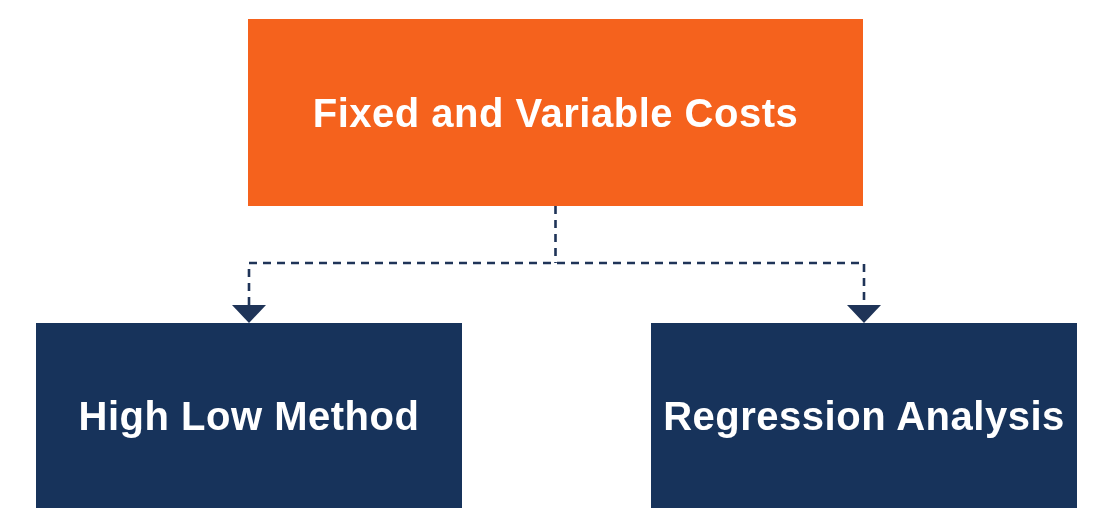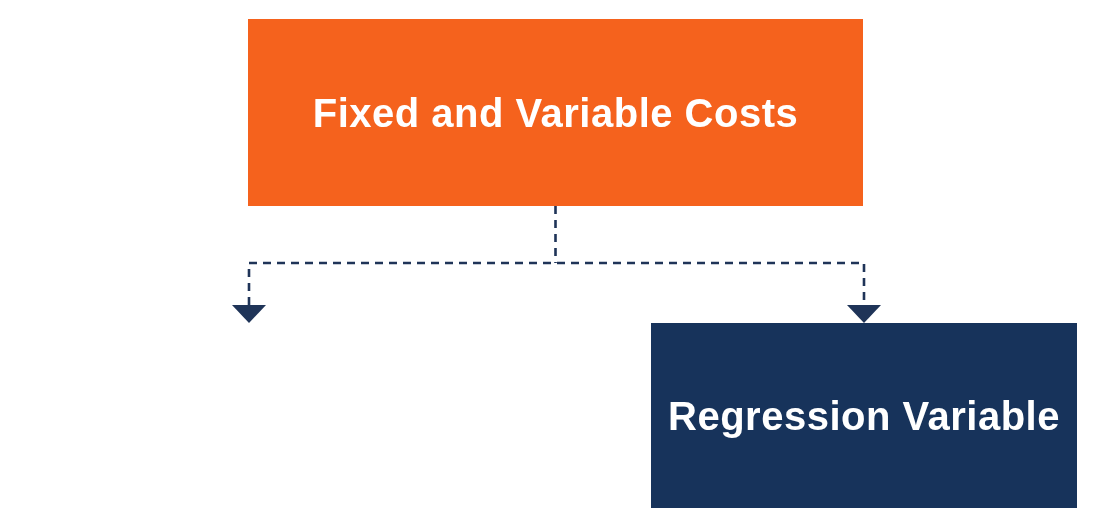--- a/index.html
+++ b/index.html
@@ -80,18 +80,21 @@
     <path class="connector-line" d="M 249 295 L 249 253 L 864 253 L 864 295"></path>
 
     <polygon class="arrowhead" points="232,295 266,295 249,313"></polygon>
     <polygon class="arrowhead" points="847,295 881,295 864,313"></polygon>
   </svg>
 
   <div class="node node-root">
     <span>Fixed and Variable Costs</span>
   </div>
 
+  <div class="node node-child-left">
+    <span>High Low Method</span>
+  </div>
 
   <div class="node node-child-right">
-    <span>Regression Variable</span>
+    <span>Regression Analysis</span>
   </div>
 
 </div>
 
 </body></html>

